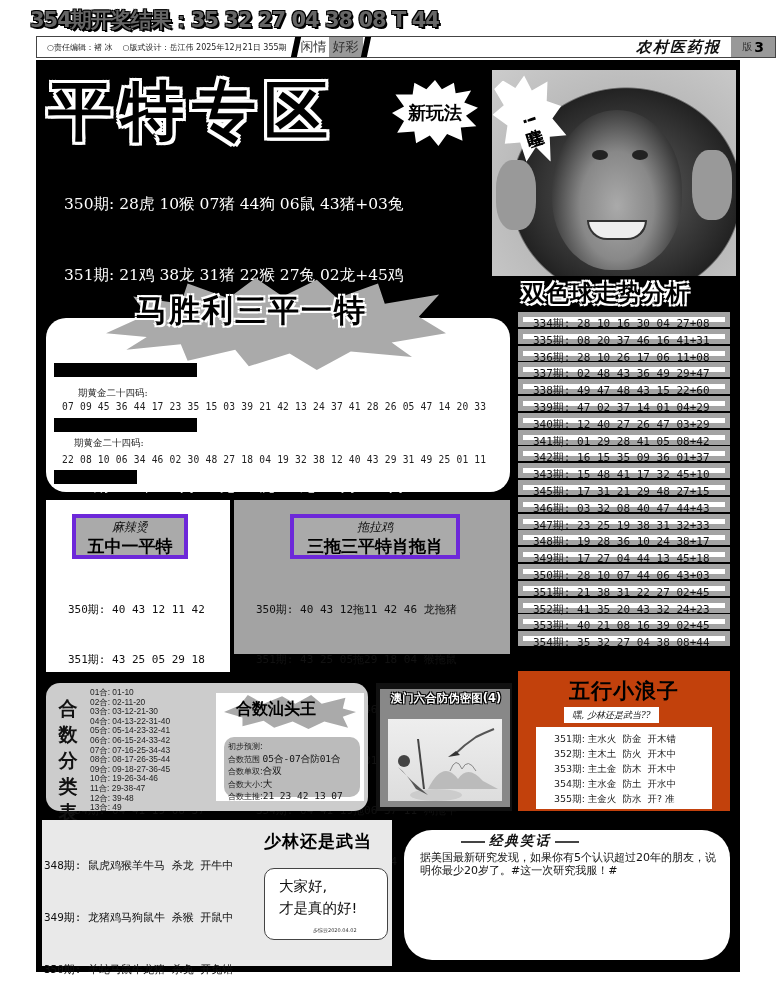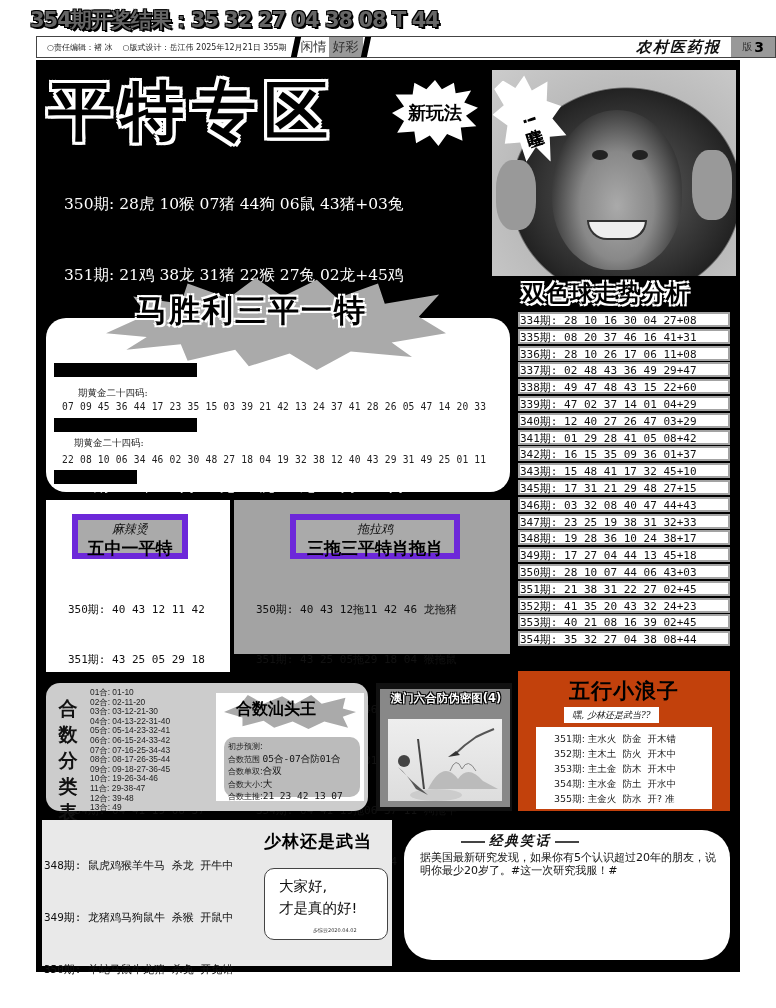--- a/index.html
+++ b/index.html
@@ -34,35 +34,35 @@
   .chimp .eye { position: absolute; width: 16px; height: 10px; border-radius: 50%; background: #222; top: 80px; }
   .chimp .mouth { position: absolute; left: 95px; top: 150px; width: 60px; height: 20px; border-radius: 0 0 30px 30px; background: #eee; border: 2px solid #333; }
   .chimp .hand { position: absolute; width: 40px; height: 70px; background: #999; border-radius: 40%; }
   .wa { position: absolute; left: 4px; top: 4px; width: 68px; height: 92px; background: #fff;
     clip-path: polygon(30% 0%, 44% 12%, 62% 2%, 66% 20%, 92% 16%, 82% 36%, 100% 46%, 82% 56%, 94% 78%, 70% 74%, 60% 100%, 46% 80%, 26% 92%, 26% 70%, 4% 66%, 16% 48%, 0% 32%, 20% 26%, 14% 6%);
     font-weight: bold; font-size: 17px; color: #000; display: flex; align-items: center; justify-content: center; transform: rotate(-18deg); writing-mode: vertical-rl; }
 
   .ssq-title { position: absolute; left: 486px; top: 218px; font-family: "DejaVu Sans", sans-serif; font-size: 23px; font-weight: bold; color: #000; letter-spacing: 1px;
     text-shadow: -2px -2px 0 #fff, 2px -2px 0 #fff, -2px 2px 0 #fff, 2px 2px 0 #fff; }
   .ssq { position: absolute; left: 482px; top: 252px; width: 212px; }
-  .ssq .row { height: 15px; margin-bottom: 1.8px; background: #fff; border: 2px solid #a3a3a3; font-family: "DejaVu Sans Mono", monospace; font-size: 11px; line-height: 13px; color: #111; white-space: pre; }
+  .ssq .row { height: 15px; margin-bottom: 1.8px; background: #fff; border: 5px solid #a3a3a3; font-family: "DejaVu Sans Mono", monospace; font-size: 11px; line-height: 13px; color: #111; padding-left: 10px; white-space: pre; }
 
   
   .msl-card { position: absolute; left: 10px; top: 258px; width: 464px; height: 174px; background: #fff; border-radius: 20px; }
   .msl-burst { position: absolute; left: 70px; top: 218px; width: 340px; height: 92px; background: #aaa;
     clip-path: polygon(0% 60%, 12% 40%, 8% 20%, 22% 28%, 24% 6%, 36% 22%, 44% 0%, 52% 20%, 62% 2%, 68% 22%, 80% 6%, 82% 28%, 98% 18%, 92% 42%, 100% 60%, 84% 70%, 90% 86%, 72% 80%, 62% 100%, 54% 82%, 42% 96%, 38% 78%, 24% 90%, 22% 72%, 6% 78%, 12% 64%); }
   .msl-title { position: absolute; left: 100px; top: 230px; font-family: "DejaVu Sans", sans-serif; font-weight: bold; font-size: 31px; color: #000; letter-spacing: 2px;
     text-shadow: -2px -2px 0 #fff, 2px -2px 0 #fff, -2px 2px 0 #fff, 2px 2px 0 #fff; }
   .redact { position: absolute; background: #000; height: 14px; }
   .msl-label { position: absolute; font-family: "DejaVu Serif", serif; font-size: 9.5px; color: #222; }
   .msl-nums { position: absolute; font-family: "DejaVu Sans Mono", monospace; font-size: 9.6px; color: #222; white-space: pre; letter-spacing: 0.2px; }
 
   
   .wz { position: absolute; left: 10px; top: 440px; width: 184px; height: 172px; background: #fff; }
-  .tag-box { position: absolute; background: #aaa; border: 6px solid #6d28d9; text-align: center; }
+  .tag-box { position: absolute; background: #aaa; border: 4px solid #6d28d9; text-align: center; }
   .tag-box .sub { font-family: "DejaVu Serif", serif; font-style: italic; font-size: 12px; color: #111; line-height: 18px; }
   .tag-box .main { font-family: "DejaVu Sans", sans-serif; font-weight: bold; font-size: 17px; color: #000; line-height: 20px; }
   .wz-rows, .tl-rows { position: absolute; font-family: "DejaVu Sans Mono", monospace; font-size: 11px; color: #111; line-height: 16.8px; white-space: pre; }
 
   
   .tl { position: absolute; left: 198px; top: 440px; width: 276px; height: 154px; background: #a3a3a3; }
 
   
   .hs { position: absolute; left: 10px; top: 623px; width: 322px; height: 128px; background: #ccc; border-radius: 14px; }
   .hs-side { position: absolute; left: 10px; top: 12px; width: 24px; font-family: "DejaVu Serif", serif; font-weight: bold; font-size: 19px; color: #111; line-height: 26px; text-align: center; }

